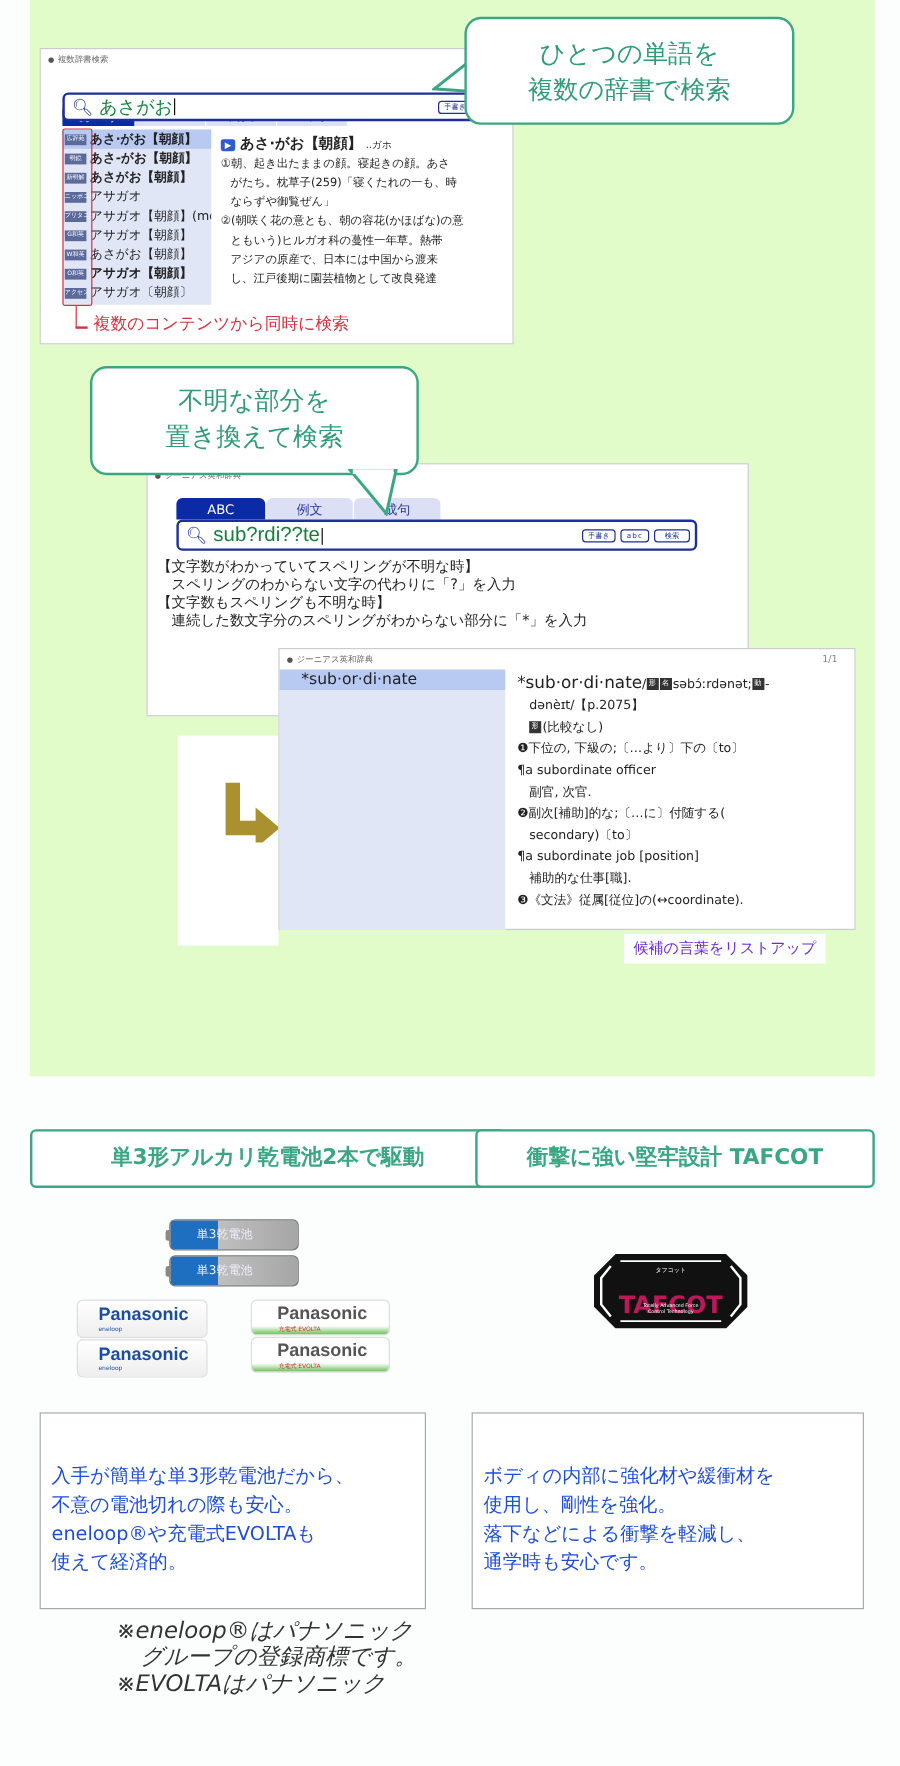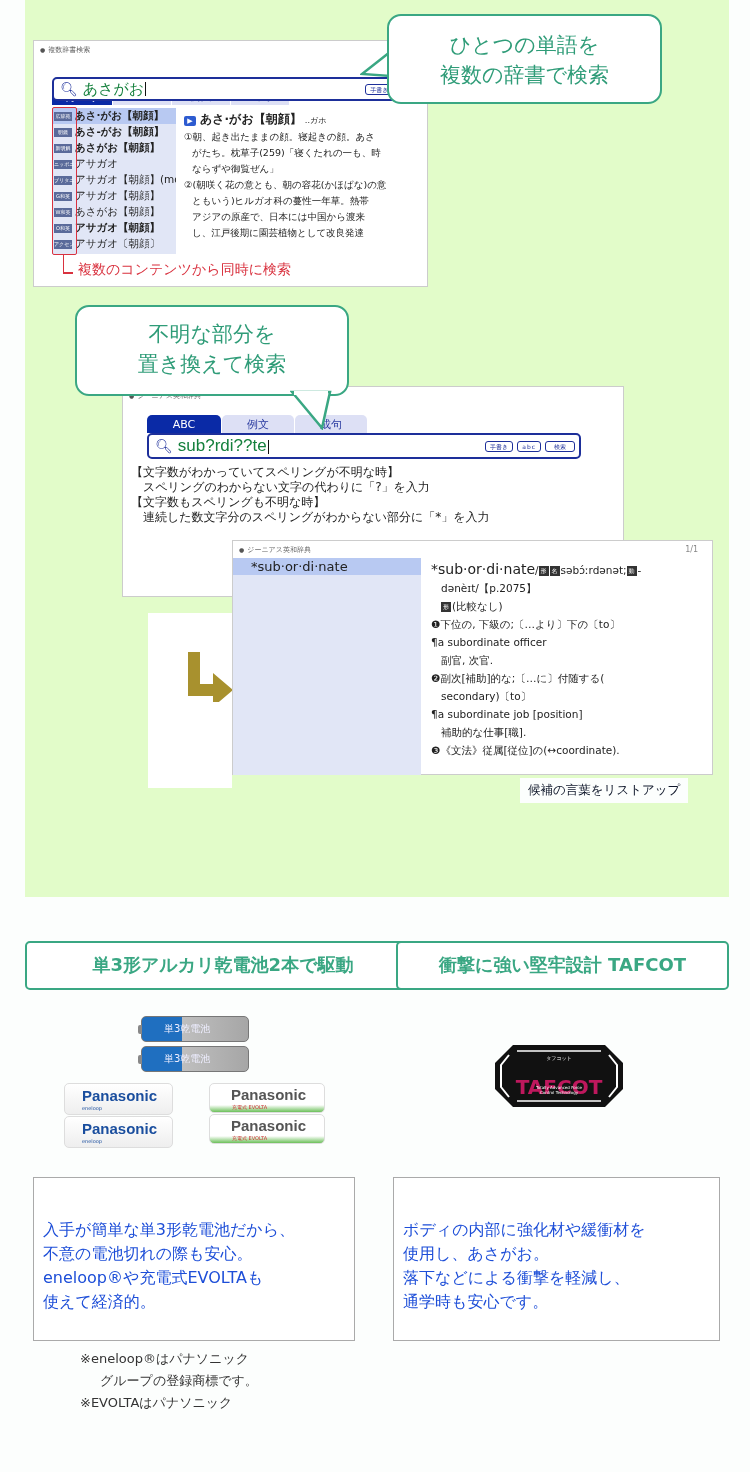--- a/index.html
+++ b/index.html
@@ -39,30 +39,30 @@
 .scr2{left:122px;top:386px;width:502px;height:211px;background:#fff;border:1px solid #ccc;}
 .hint{position:absolute;left:8px;top:69px;font-size:12px;line-height:15px;color:#222;}
 
 .scr3{left:232px;top:540px;width:481px;height:235px;background:#fff;border:1px solid #ccc;}
 .list3{position:absolute;left:0;top:17px;width:188px;height:217px;background:#e1e6f6;}
 .list3 .sel{height:17px;background:#b8c9f2;font-size:13px;padding-left:18px;line-height:17px;}
 .def3{position:absolute;left:198px;top:19px;width:278px;font-size:10.5px;line-height:18px;color:#222;}
 .def3 .hw{font-size:14px;}
 .def3 .ind{padding-left:10px;}
 .sq{display:inline-block;width:10px;height:10px;background:#333;color:#fff;font-size:6px;line-height:10px;text-align:center;vertical-align:middle;margin-right:1px;}
-.caption3{left:520px;top:778px;font-size:12.5px;color:#0f172a;background:#fcfefd;padding:4px 8px;}
+.caption3{left:520px;top:778px;font-size:12.5px;color:#6d28d9;background:#fcfefd;padding:4px 8px;}
 .white-under{left:148px;top:613px;width:84px;height:175px;background:#fff;}
 
 .fhead{border:2.5px solid #3aa783;border-radius:5px;background:#fff;color:#3aa783;font-size:18px;font-weight:bold;text-align:center;line-height:44px;height:49px;}
 .fh1{left:25px;top:941px;width:396px;}
 .fh2{left:396px;top:941px;width:333px;}
 .fbox{border:1.5px solid #aaa;background:#fff;font-size:16px;line-height:24px;padding:40px 0 0 9px;color:#1d4ed8;}
 .fb1{left:33px;top:1177px;width:322px;height:164px;}
 .fb2{left:393px;top:1177px;width:327px;height:164px;}
-.note{left:80px;top:1348px;font-size:13px;line-height:22px;color:#333;}
+.note{left:97px;top:1348px;font-size:19px;line-height:22px;color:#333;font-style:italic;}
 .note .cont{padding-left:20px;}
 
 .batt{position:absolute;height:26px;border-radius:5px;text-decoration:underline;}
 .bblue{background:linear-gradient(to right,#1f6fc0 0 40px,#bfbfbf 40px,#a6a6a6);width:108px;border:1px solid #777;}
 .bblue span{color:#eef;font-size:10px;position:absolute;left:22px;top:5px;}
 .bblue::before{content:"";position:absolute;left:-4px;top:8px;width:4px;height:9px;background:#888;border-radius:2px 0 0 2px;}
 .bwhite{background:linear-gradient(#fff,#eee);width:109px;border:1px solid #ddd;height:32px;}
 .bwhite .brand{position:absolute;left:17px;top:3px;font-weight:bold;font-size:15px;color:#1a4e9e;font-family:"Liberation Sans",sans-serif;}
 .bwhite .sub{position:absolute;left:17px;top:21px;font-size:5px;color:#1a4e9e;}
 .bgreen{background:linear-gradient(#fff 75%,#6cc05a);width:116px;border:1px solid #ddd;height:30px;}
@@ -257,16 +257,16 @@
     <line x1="22" y1="6" x2="106" y2="6" stroke="#fff" stroke-width="1.5"></line>
     <line x1="22" y1="56" x2="106" y2="56" stroke="#fff" stroke-width="1.5"></line>
   </svg>
   <div class="abs" style="left:0;top:10px;width:128px;text-align:center;color:#fff;font-size:5px">タフコット</div>
   <div class="abs" style="left:0;top:30px;width:128px;text-align:center;color:#be185d;font-size:20px;font-weight:bold;font-family:'DejaVu Sans',sans-serif;letter-spacing:0px">TAFCOT</div>
   <div class="abs" style="left:0;top:40px;width:128px;text-align:center;color:#fff;font-size:4px">Totally Advanced Force</div>
   <div class="abs" style="left:0;top:45px;width:128px;text-align:center;color:#fff;font-size:4px">Control Technology</div>
 </div>
 <div class="abs fbox fb2">
   <div>ボディの内部に強化材や緩衝材を</div>
-  <div>使用し、あさがお。</div>
+  <div>使用し、剛性を強化。</div>
   <div>落下などによる衝撃を軽減し、</div>
   <div>通学時も安心です。</div>
 </div>
 
 </body></html>

